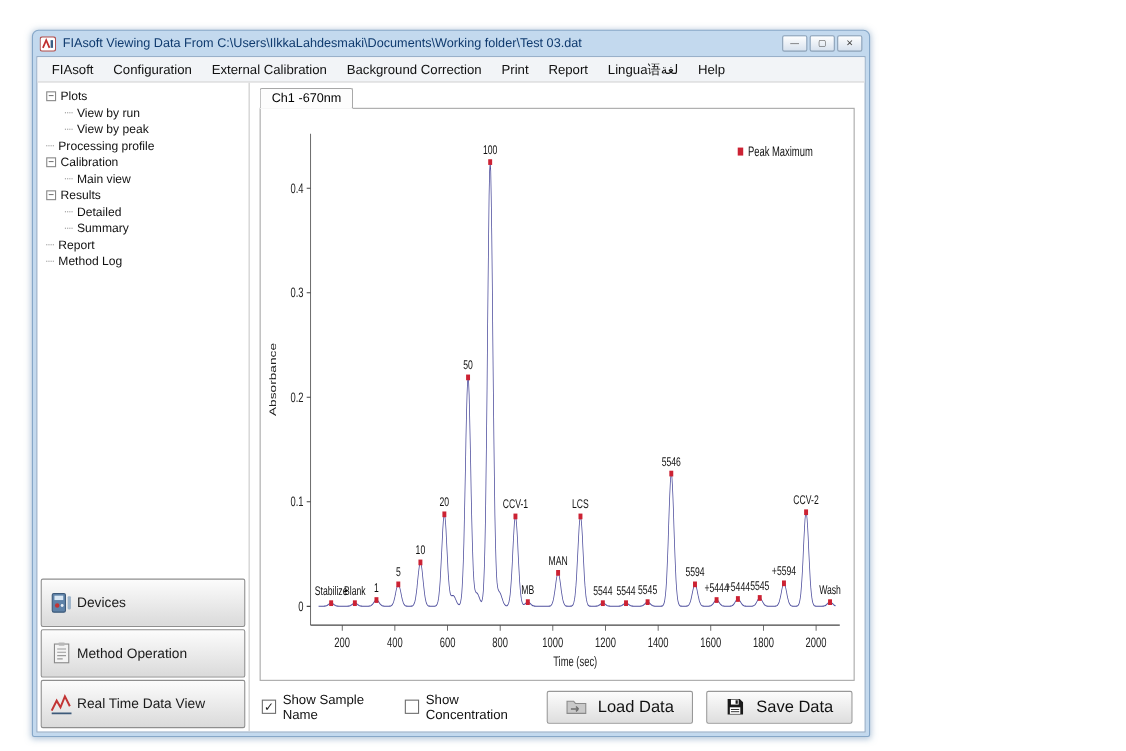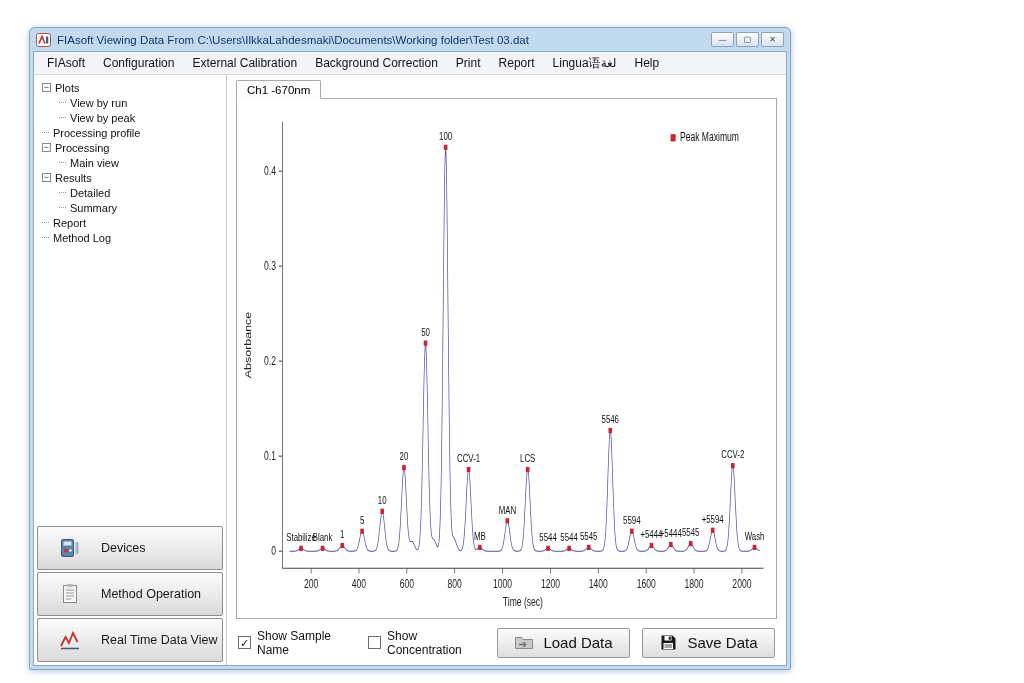--- a/index.html
+++ b/index.html
@@ -22,21 +22,21 @@
   .menu-item{font-size:12px;color:#111;padding:3px 9px;white-space:nowrap}
   .content{flex:1;display:flex;overflow:hidden}
   .left-panel{width:193px;flex:none;display:flex;flex-direction:column;
     border-right:1px solid #c9c9c9;padding:2px;overflow:hidden}
   .tree{flex:1;overflow:hidden;padding:3px 0 0 2px}
   .tree-row{display:flex;align-items:center;height:15px;font-size:11px;color:#111;white-space:nowrap}
   .expander{width:9px;height:9px;border:1px solid #888;background:#fff;font-size:9px;
     line-height:7px;text-align:center;color:#333;margin-right:4px;flex:none}
   .tree-dash{width:7px;border-top:1px dotted #999;margin-right:4px;flex:none}
   .nav-panel{display:flex;flex-direction:column;gap:2px;padding:1px;flex:none}
-  .nav-btn{height:44px;display:flex;align-items:center;gap:19px;padding-left:20px;
+  .nav-btn{height:44px;display:flex;align-items:center;gap:2px;padding-left:6px;
     border:1px solid #8e8e8e;background:linear-gradient(#fcfcfc,#dadada);
     border-radius:2px;font-size:12.5px;color:#1a1a1a}
   .nav-btn.active{background:#c9f0f6;border-color:#74b6c6}
   .nav-icon{width:24px;height:24px;display:flex;align-items:center;justify-content:center;flex:none}
   .main-panel{flex:1;display:flex;flex-direction:column;padding:5px 9px 4px 9px;overflow:hidden}
   .tab{align-self:flex-start;border:1px solid #a8a8a8;border-bottom:1px solid #fdfdfd;
     background:#fdfdfd;font-size:11.5px;padding:3px 10px 2px;border-radius:2px 2px 0 0;
     position:relative;z-index:2;margin-bottom:-1px}
   .chart-panel{flex:1;border:1px solid #a8a8a8;background:#fff;padding:4px;overflow:hidden}
   .chart-panel svg{width:100%;height:100%;display:block}
@@ -98,21 +98,21 @@
               <div class="tree-row" style="padding-left: 21px;">
                 <span class="tree-dash"></span>
                 <span class="tree-label">View by peak</span>
               </div>
               <div class="tree-row" style="padding-left: 4px;">
                 <span class="tree-dash"></span>
                 <span class="tree-label">Processing profile</span>
               </div>
               <div class="tree-row" style="padding-left: 4px;">
                 <span class="expander">−</span>
-                <span class="tree-label">Processing</span>
+                <span class="tree-label">Calibration</span>
               </div>
               <div class="tree-row" style="padding-left: 21px;">
                 <span class="tree-dash"></span>
                 <span class="tree-label">Main view</span>
               </div>
               <div class="tree-row" style="padding-left: 4px;">
                 <span class="expander">−</span>
                 <span class="tree-label">Results</span>
               </div>
               <div class="tree-row" style="padding-left: 21px;">

